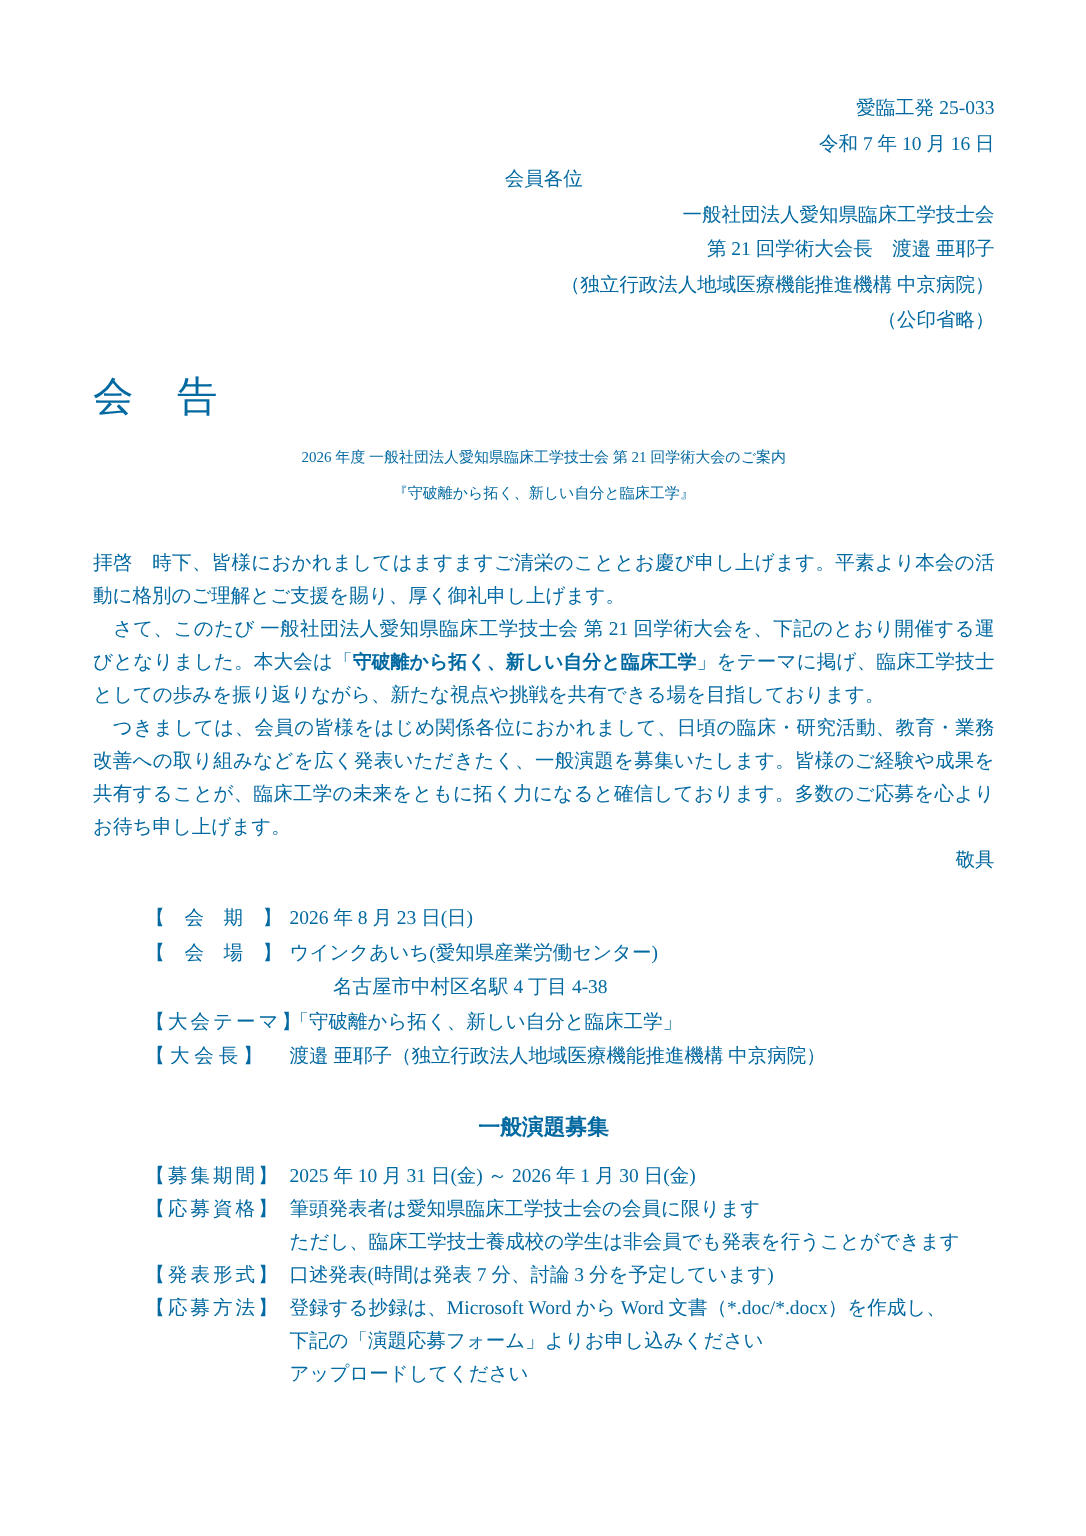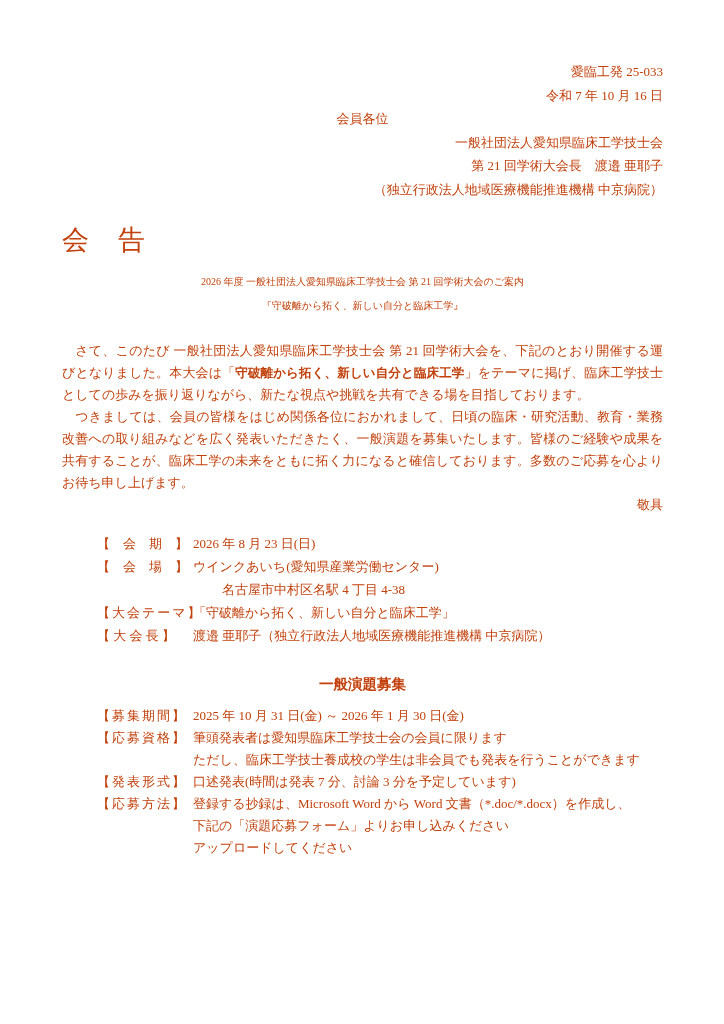--- a/index.html
+++ b/index.html
@@ -9,21 +9,21 @@
   }
   .page {
     position: relative;
     width: 724px;
     height: 1024px;
     margin: 0 auto;
     background: #ffffff;
     box-sizing: border-box;
     padding: 0 61px 0 62px;
     font-family: "Liberation Serif", "DejaVu Serif", serif;
-    color: #c2410c;
+    color: #0369a1;
     overflow: hidden;
   }
   
   .doc-head {
     padding-top: 60px;
     font-size: 13px;
     line-height: 23.5px;
   }
   .r { text-align: right; }
   .l { text-align: center; }
@@ -95,27 +95,29 @@
 
 <div class="page">
 
   <div class="doc-head">
     <div class="r">愛臨工発 25-033</div>
     <div class="r">令和 7 年 10 月 16 日</div>
     <div class="l">会員各位</div>
     <div class="r">一般社団法人愛知県臨床工学技士会</div>
     <div class="r">第 21 回学術大会長　渡邉 亜耶子</div>
     <div class="r">（独立行政法人地域医療機能推進機構 中京病院）</div>
+    <div class="r">（公印省略）</div>
   </div>
 
   <h1 class="doc-title">会　告</h1>
   <div class="subtitle first">2026 年度 一般社団法人愛知県臨床工学技士会 第 21 回学術大会のご案内</div>
   <div class="subtitle">『守破離から拓く、新しい自分と臨床工学』</div>
 
   <div class="body-block">
+    <p>拝啓　時下、皆様におかれましてはますますご清栄のこととお慶び申し上げます。平素より本会の活動に格別のご理解とご支援を賜り、厚く御礼申し上げます。</p>
     <p><span>　さて、このたび 一般社団法人愛知県臨床工学技士会 第 21 回学術大会を、下記のとおり開催する運びとなりました。本大会は「</span><span class="theme-bold">守破離から拓く、新しい自分と臨床工学</span><span>」をテーマに掲げ、臨床工学技士としての歩みを振り返りながら、新たな視点や挑戦を共有できる場を目指しております。</span></p>
     <p>　つきましては、会員の皆様をはじめ関係各位におかれまして、日頃の臨床・研究活動、教育・業務改善への取り組みなどを広く発表いただきたく、一般演題を募集いたします。皆様のご経験や成果を共有することが、臨床工学の未来をともに拓く力になると確信しております。多数のご応募を心よりお待ち申し上げます。</p>
     <div class="closing">敬具</div>
   </div>
 
   <div class="rows rows-1">
     <div class="row">
       <span class="lbl">【　会　期　】</span>
       <div class="val">
         <div class="vline">2026 年 8 月 23 日(日)</div>

